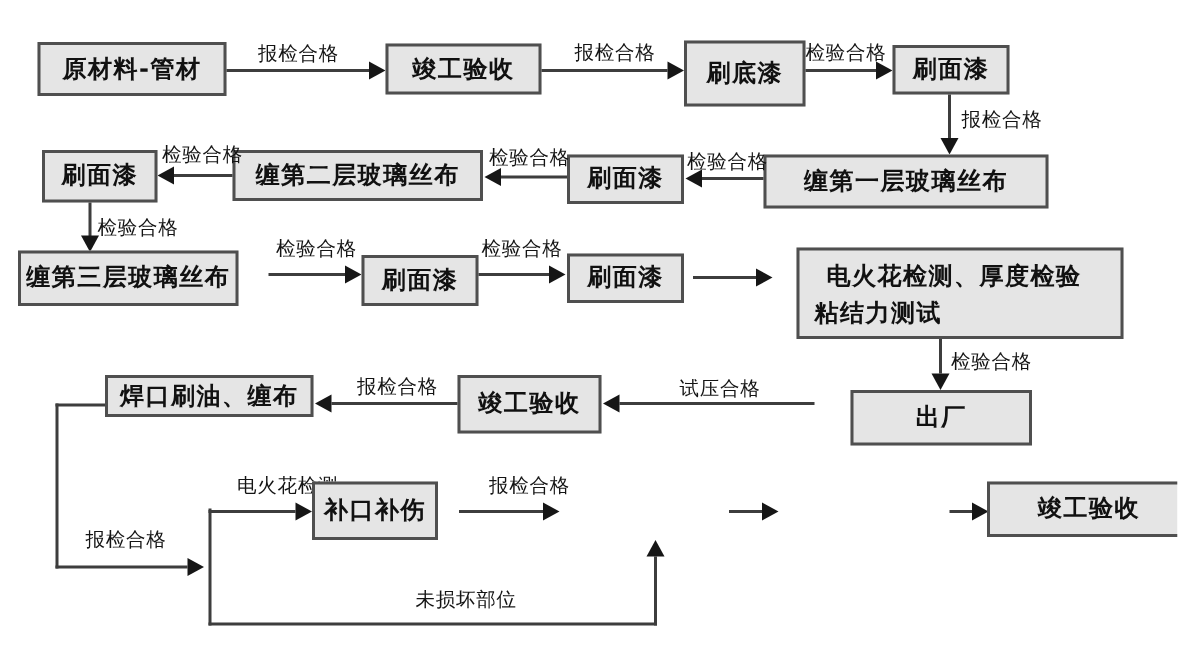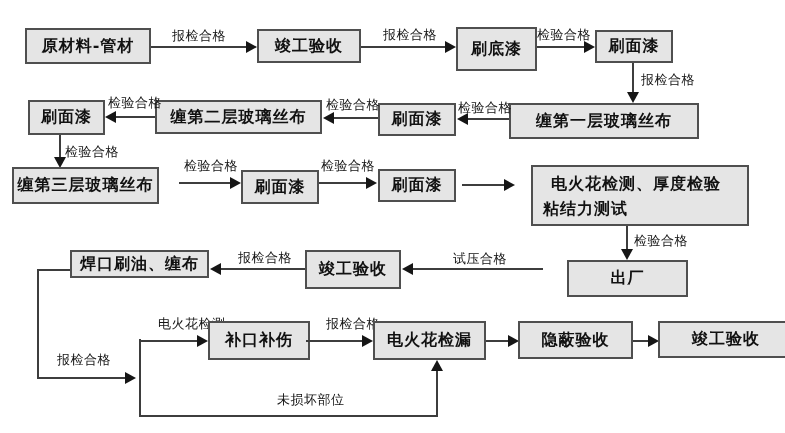--- a/index.html
+++ b/index.html
@@ -139,36 +139,30 @@
   <div class="vline" style="left:37px;top:269px;height:110px"></div>
   <div class="hline" style="left:37px;top:377px;width:88px"></div>
   <div class="arr r" style="left:125px;top:372px"></div>
   <div class="lbl" style="left:57px;top:351px">报检合格</div>
 
   <div class="vline" style="left:139px;top:339px;height:78px"></div>
   <div class="hline" style="left:139px;top:340px;width:58px"></div>
   <div class="arr r" style="left:197px;top:335px"></div>
   <div class="lbl" style="left:158px;top:315px">电火花检测</div>
 
-  <div class="box" style="left:208px;top:321px;width:102px;height:39px">
+  <div class="box" style="left:208px;top:321px;width:84px;height:39px">
       <span>补口补伤</span>
     </div>
   <div class="hline" style="left:306px;top:340px;width:56px"></div>
   <div class="arr r" style="left:362px;top:335px"></div>
   <div class="lbl" style="left:326px;top:315px">报检合格</div>
 
-  <div class="box" style="left:373px;top:321px;width:113px;height:39px">
-      <span>电火花检漏</span>
-    </div>
   <div class="hline" style="left:486px;top:340px;width:22px"></div>
   <div class="arr r" style="left:508px;top:335px"></div>
 
-  <div class="box" style="left:518px;top:321px;width:115px;height:38px">
-      <span>隐蔽验收</span>
-    </div>
   <div class="hline" style="left:633px;top:340px;width:15px"></div>
   <div class="arr r" style="left:648px;top:335px"></div>
 
   <div class="box" style="left:658px;top:321px;width:136px;height:37px">
       <span>竣工验收</span>
     </div>
 
   <div class="hline" style="left:139px;top:415px;width:299px"></div>
   <div class="vline" style="left:436px;top:371px;height:46px"></div>
   <div class="arr u" style="left:431px;top:360px"></div>

